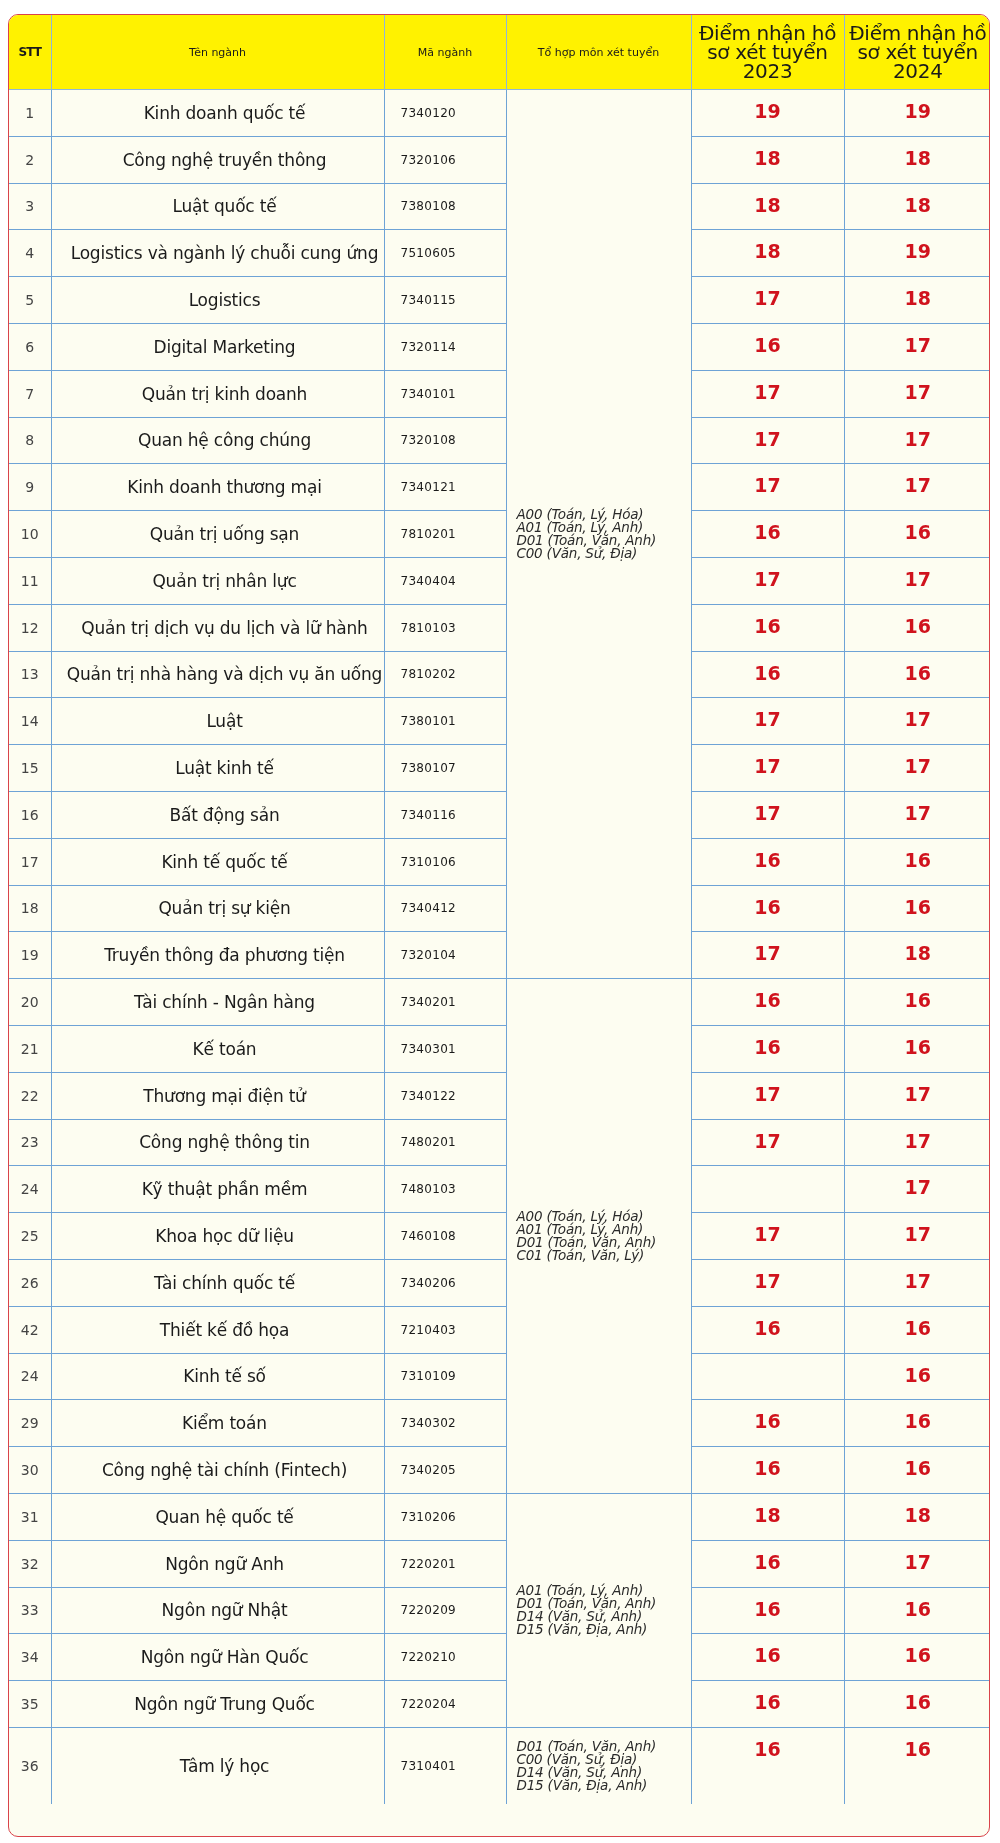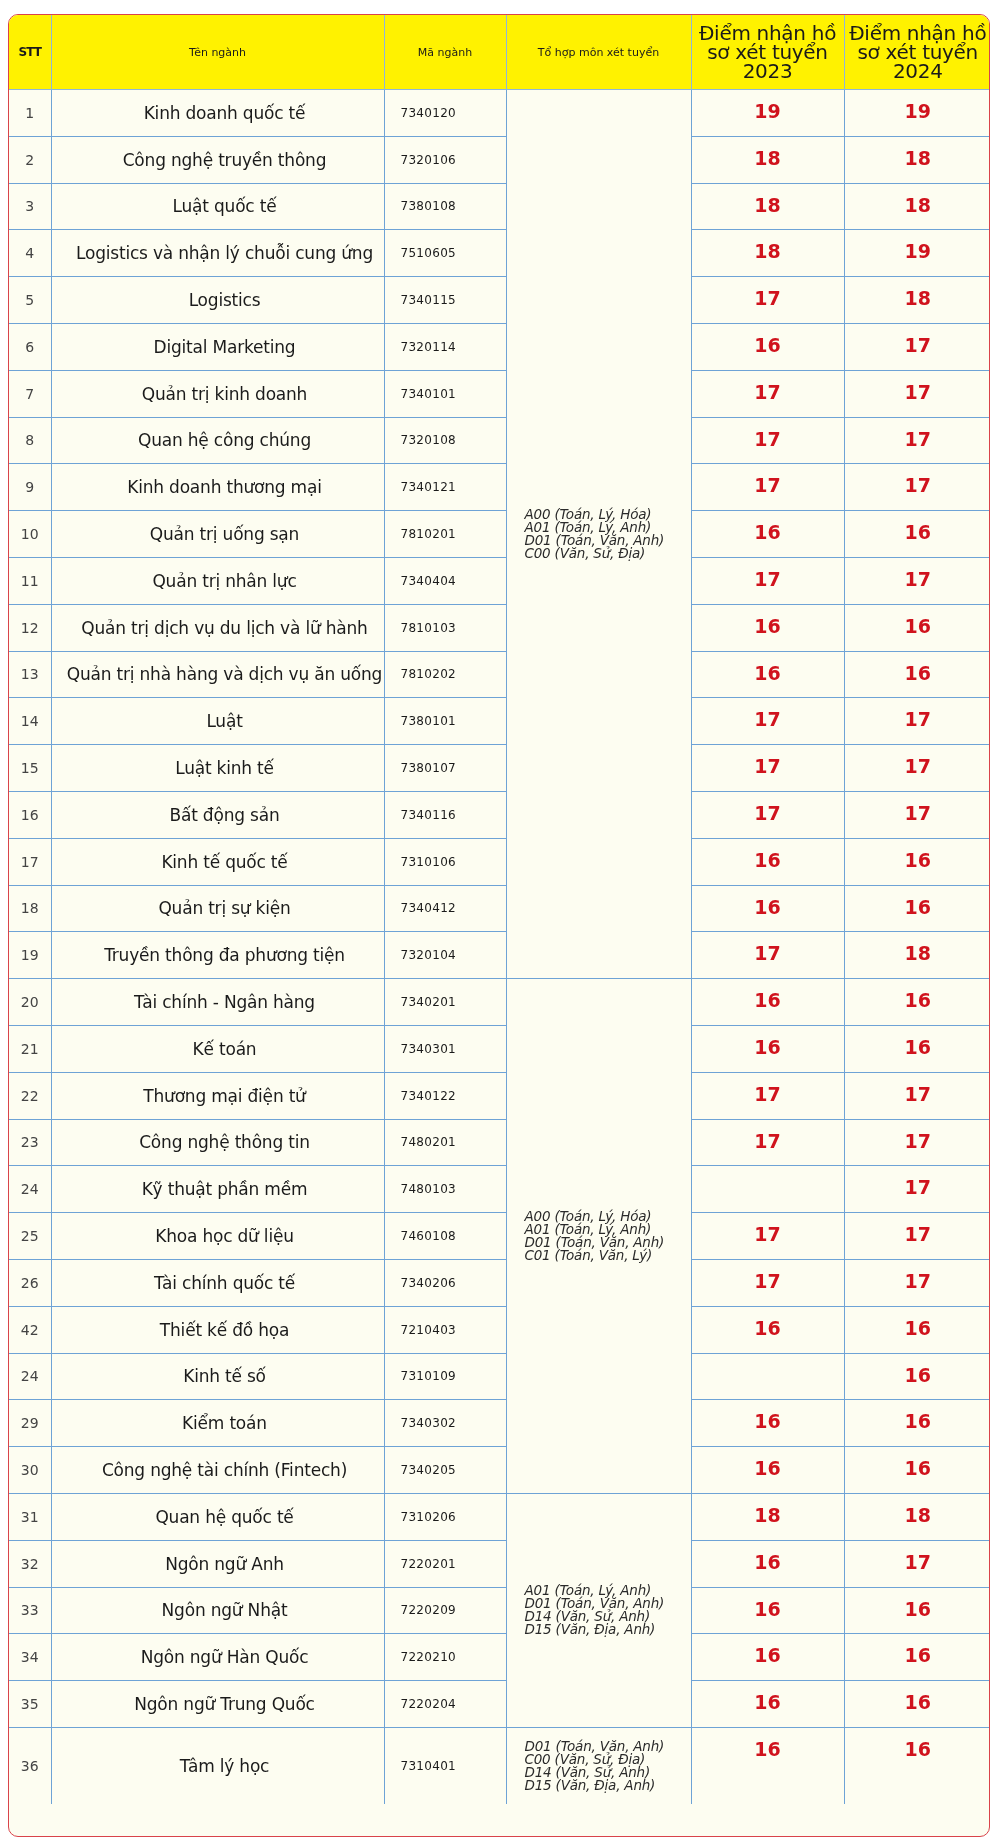--- a/index.html
+++ b/index.html
@@ -22,21 +22,21 @@
   thead th:last-child { border-right: none; }
   tbody td {
     height: 46.8px; border-right: 1px solid #6ea3d6; border-bottom: 1px solid #6ea3d6;
     font-size: 17px; color: #1b1b1b; padding: 0; box-sizing: border-box;
   }
   tbody td:last-child { border-right: none; }
   tbody tr:last-child td { border-bottom: none; height: 77px; }
   td.stt { text-align: center; font-size: 14px; color: #444; }
   td.name { padding-left: 14px; white-space: nowrap; letter-spacing: -0.2px; text-align: center; }
   td.code { padding-left: 16px; font-size: 12px; letter-spacing: 0.3px; }
-  td.combo { font-style: italic; font-size: 13.5px; line-height: 13px; color: #2a2a2a; padding-left: 18px; vertical-align: middle; }
+  td.combo { font-style: italic; font-size: 13.5px; line-height: 13px; color: #2a2a2a; padding-left: 10px; vertical-align: middle; }
   td.combo div { white-space: nowrap; letter-spacing: -0.2px; }
   td.score { text-align: center; color: #d0131d; font-size: 19px; font-weight: bold; vertical-align: top; padding-top: 10px; }
 </style>
 </head>
 <body>
 
 <div class="frame">
   <table>
     <colgroup>
       <col class="c-stt">
@@ -79,21 +79,21 @@
         </tr>
         <tr>
           <td class="stt">3</td>
           <td class="name">Luật quốc tế</td>
           <td class="code">7380108</td>
           <td class="score">18</td>
           <td class="score">18</td>
         </tr>
         <tr>
           <td class="stt">4</td>
-          <td class="name">Logistics và nhận lý chuỗi cung ứng</td>
+          <td class="name">Logistics và ngành lý chuỗi cung ứng</td>
           <td class="code">7510605</td>
           <td class="score">18</td>
           <td class="score">19</td>
         </tr>
         <tr>
           <td class="stt">5</td>
           <td class="name">Logistics</td>
           <td class="code">7340115</td>
           <td class="score">17</td>
           <td class="score">18</td>

